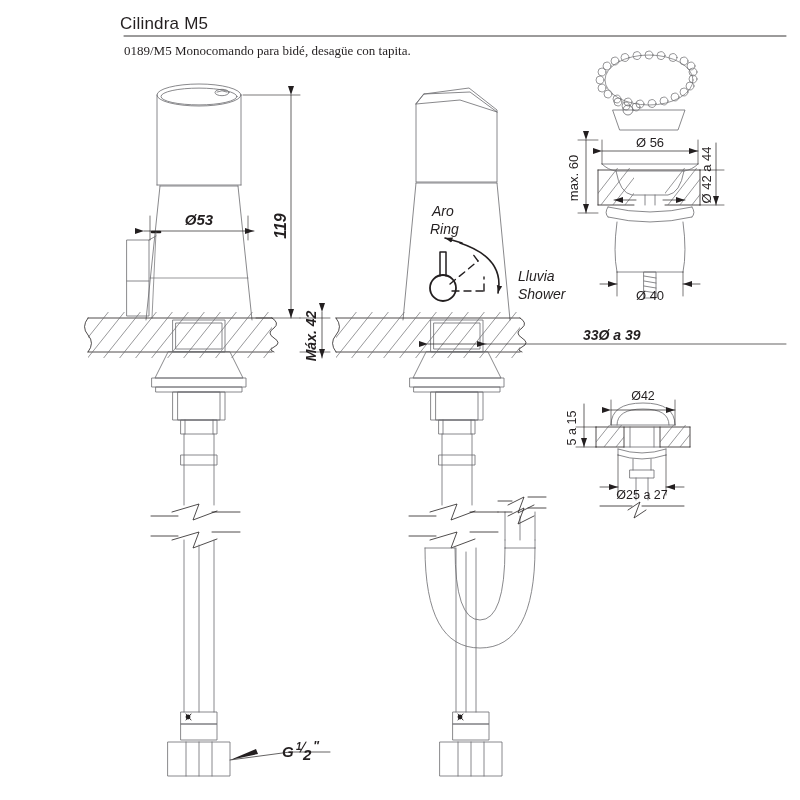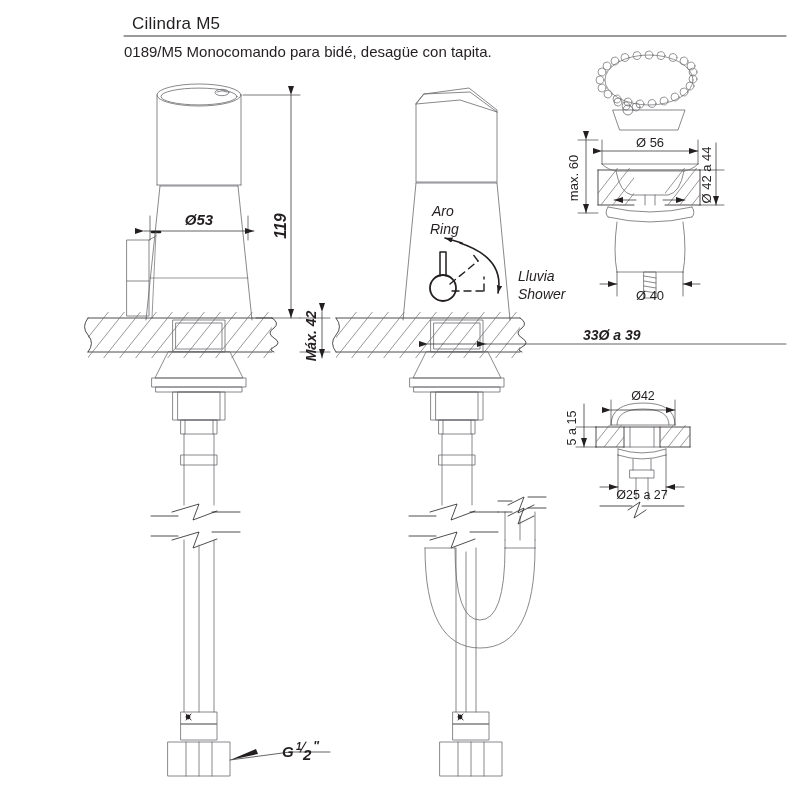--- a/index.html
+++ b/index.html
@@ -15,34 +15,35 @@
     font-family: "Liberation Sans", sans-serif;
     overflow: hidden;
   }
   #drawing {
     position: absolute;
     left: 0;
     top: 0;
   }
   .ttl {
     position: absolute;
-    left: 132px;
+    left: 120px;
     top: 14px;
     font-size: 17px;
     color: #231f20;
     letter-spacing: 0.2px;
     white-space: nowrap;
   }
   .sub {
     position: absolute;
     left: 124px;
     top: 43px;
-    font-size: 15px;
+    font-size: 13px;
     color: #231f20;
     white-space: nowrap;
+    font-family: Liberation Serif, serif;
   }
 </style>
 </head>
 <body>
 
 <div id="page">
 
   <svg id="drawing" width="800" height="800" viewBox="0 0 800 800">
 
     <defs>

